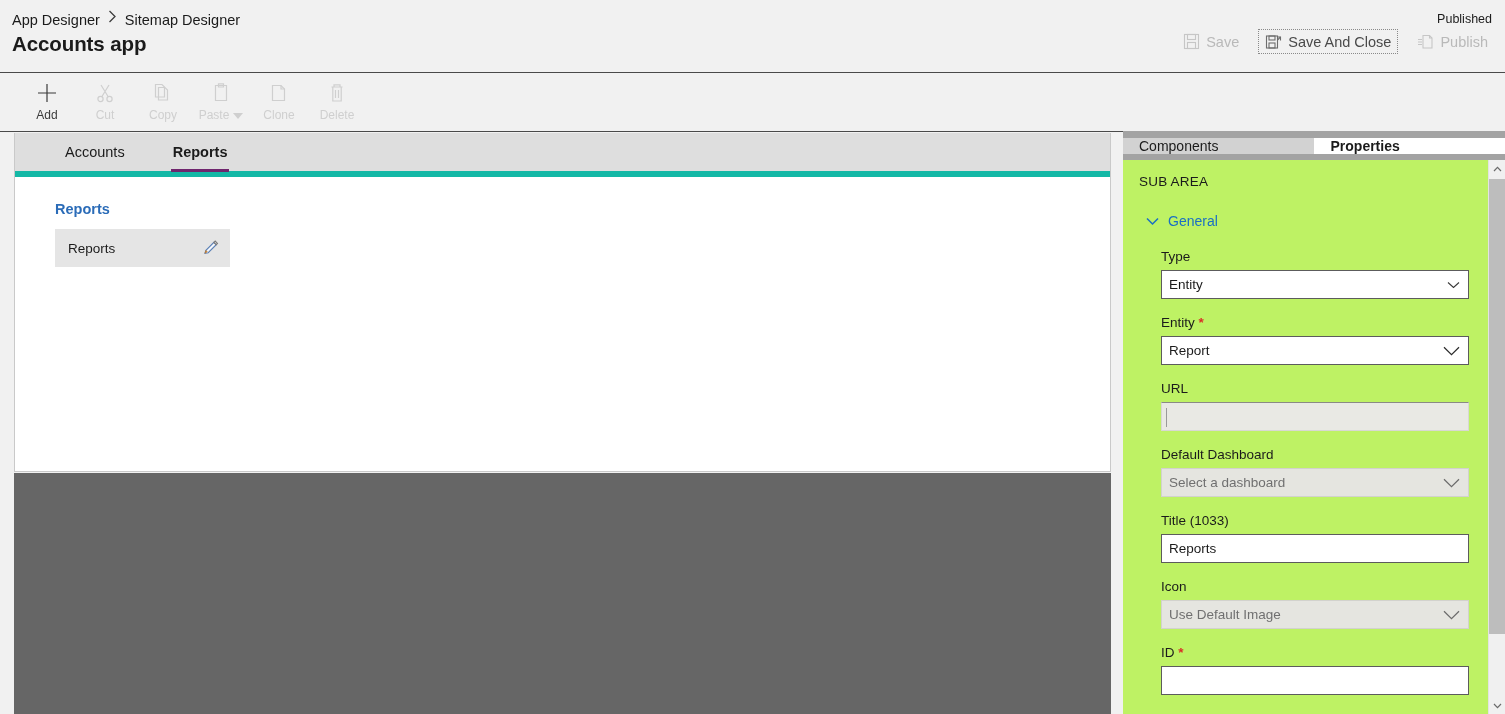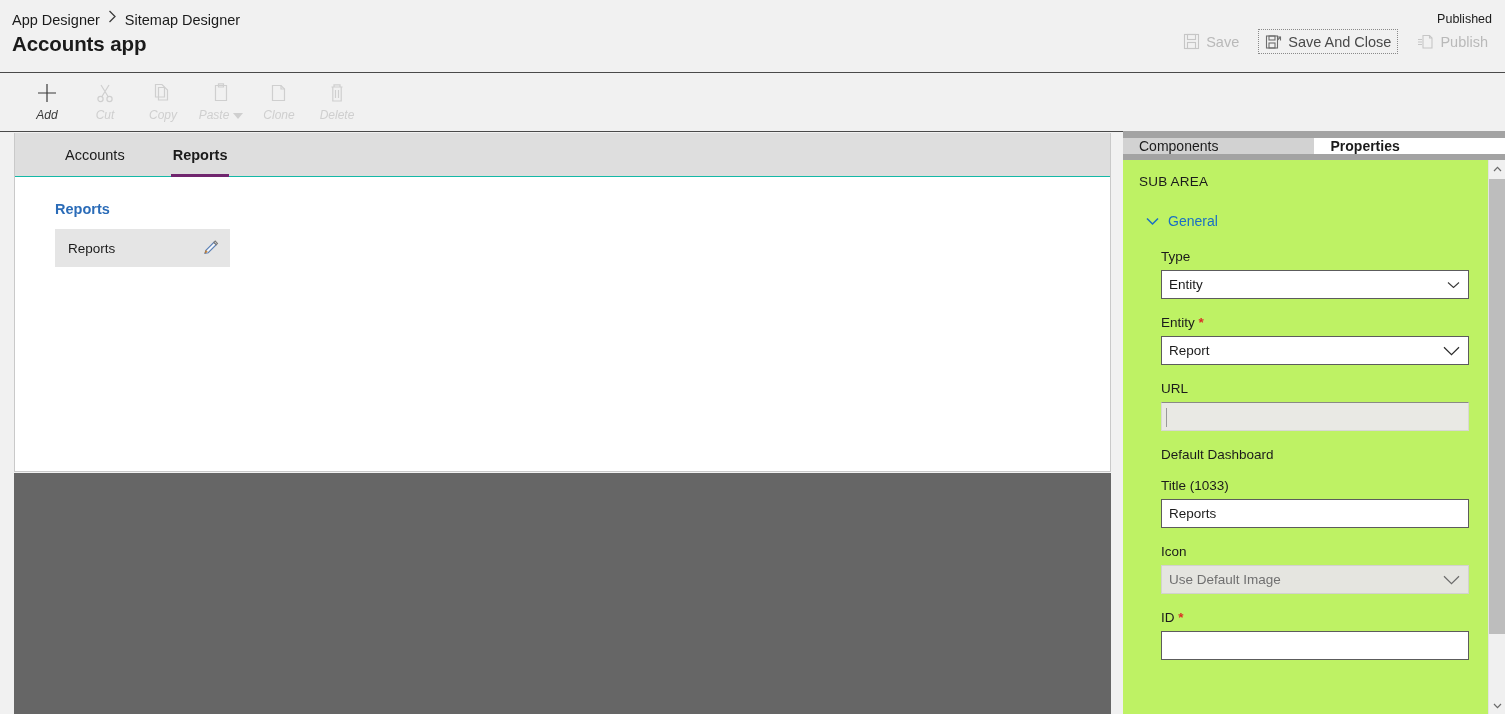--- a/index.html
+++ b/index.html
@@ -118,21 +118,20 @@
     justify-content: center;
   }
   .tb-ico svg { display: block; }
   .tb-label {
     margin-top: 3px;
     font-size: 12px;
     line-height: 14px;
     display: flex;
     align-items: center;
     gap: 4px;
-    font-style: italic;
   }
   .tb-caret {
     display: inline-block;
     width: 0; height: 0;
     border-left: 5px solid transparent;
     border-right: 5px solid transparent;
     border-top: 6px solid #cfcfcf;
     position: relative;
     top: 1px;
   }
@@ -144,21 +143,21 @@
     width: 1097px;
     height: 339px;
     background: #fff;
     border: 1px solid #c9c9c9;
     border-top: none;
   }
   .tabstrip {
     position: relative;
     height: 44px;
     background: #dedede;
-    border-bottom: 1px solid #14b8a6;
+    border-bottom: 6px solid #14b8a6;
     display: flex;
     align-items: stretch;
     padding-left: 26px;
   }
   .tab {
     position: relative;
     display: flex;
     align-items: center;
     padding: 0 24px;
     font-size: 14.5px;
@@ -566,20 +565,28 @@
       <div class="field">
         <span class="flabel">URL</span>
         <div class="ctrl textbox disabled">
           <span class="caret-bar"></span>
           <span></span>
         </div>
       </div>
 
       <div class="field">
         <span class="flabel">Default Dashboard</span>
+        <div class="ctrl disabled-sel">
+          <span>Select a dashboard</span>
+          <span class="chev">
+            <svg width="17" height="10" viewBox="0 0 17 10" fill="none" stroke="#6b6b6b" stroke-width="1.2">
+              <path d="M1 1.2 L8.5 8.6 L16 1.2"></path>
+            </svg>
+          </span>
+        </div>
       </div>
 
       <div class="field">
         <span class="flabel">Title (1033)</span>
         <div class="ctrl textbox">
           <span>Reports</span>
         </div>
       </div>
 
       <div class="field">

